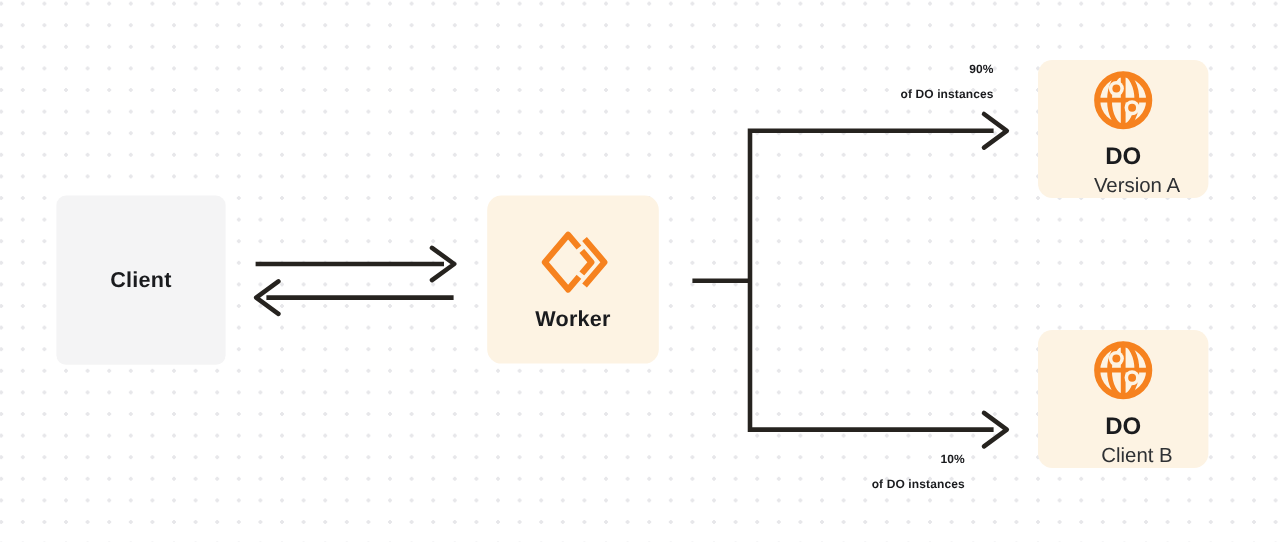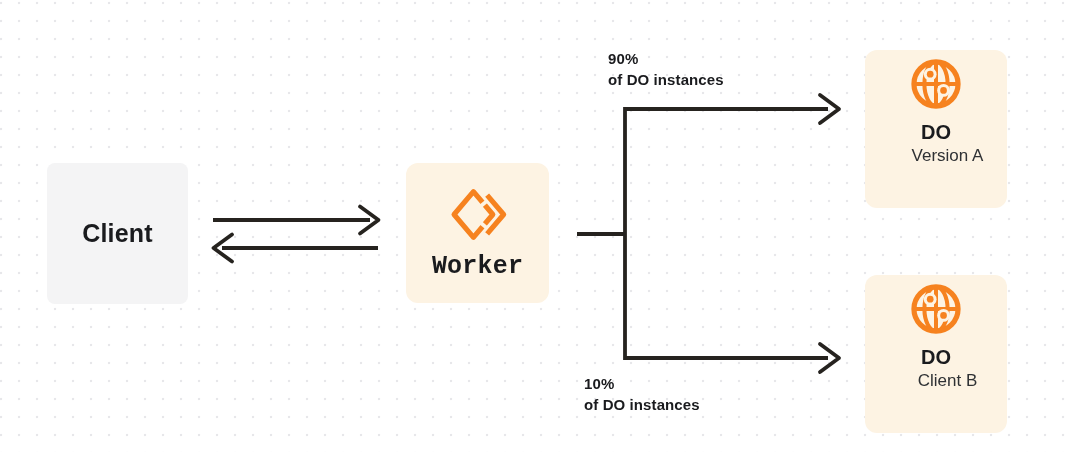--- a/index.html
+++ b/index.html
@@ -11,30 +11,30 @@
   body { margin:0; font-family:"Liberation Sans", sans-serif; background:#fff; }
   .canvas {
     position:relative; width:1072px; height:452px; overflow:hidden;
     background-color:var(--background);
     background-image:radial-gradient(circle, var(--grid-dot) 1.3px, transparent 1.6px);
     background-size:18px 18px; background-position:10px 12px;
   }
   .node { position:absolute; display:flex; flex-direction:column; align-items:center; justify-content:center; }
   .client-node { left:47px; top:163px; width:141px; height:141px; background:var(--client-box); border-radius:8px; }
   .worker-node { left:406px; top:163px; width:143px; height:140px; background:var(--accent-box); border-radius:12px; }
-  .do-node { width:142px; height:158px; background:var(--accent-box); border-radius:12px; justify-content:flex-start; padding-top:5px; }
+  .do-node { width:142px; height:115px; background:var(--accent-box); border-radius:12px; justify-content:flex-start; padding-top:5px; }
   .do-a { left:865px; top:50px; } .do-b { left:865px; top:275px; }
-  .node-label { font-size:25px; font-weight:700; color:var(--text-primary); letter-spacing:.2px; }
-  .worker-label { margin-top:9px;font-family:Liberation Mono, monospace; }
+  .node-label { font-size:18px; font-weight:700; color:var(--text-primary); letter-spacing:.2px; }
+  .worker-label { margin-top:9px; }
   .do-title { font-size:20px; font-weight:700; color:var(--text-primary); margin-top:7px; line-height:24px; }
   .do-sub { font-size:17px; font-weight:400; color:var(--text-secondary); margin-top:1px; line-height:21px;margin-left:23px; }
   .edges { position:absolute; left:0; top:0; }
   .edges path { stroke:var(--arrow); stroke-width:3.8; fill:none; }
   .edges .head { stroke-linecap:round; stroke-linejoin:round; }
-  .split-label { position:absolute; width:220px; text-align:left; font-size:15px; font-weight:700;
+  .split-label { position:absolute; width:220px; text-align:right; font-size:10px; font-weight:700;
                  color:var(--text-primary); line-height:21px; letter-spacing:.1px; }
   .split-top { left:608px; top:48px; } .split-bottom { left:584px; top:373px; }
   .glyph .fg { stroke:var(--accent-orange); fill:none; }
   .glyph .cut { stroke:var(--accent-box); fill:none; }
   .glyph .dot { fill:var(--accent-orange); }
   .glyph .dot-ring { fill:var(--accent-box); }
 </style>
 </head>
 <body>
 

